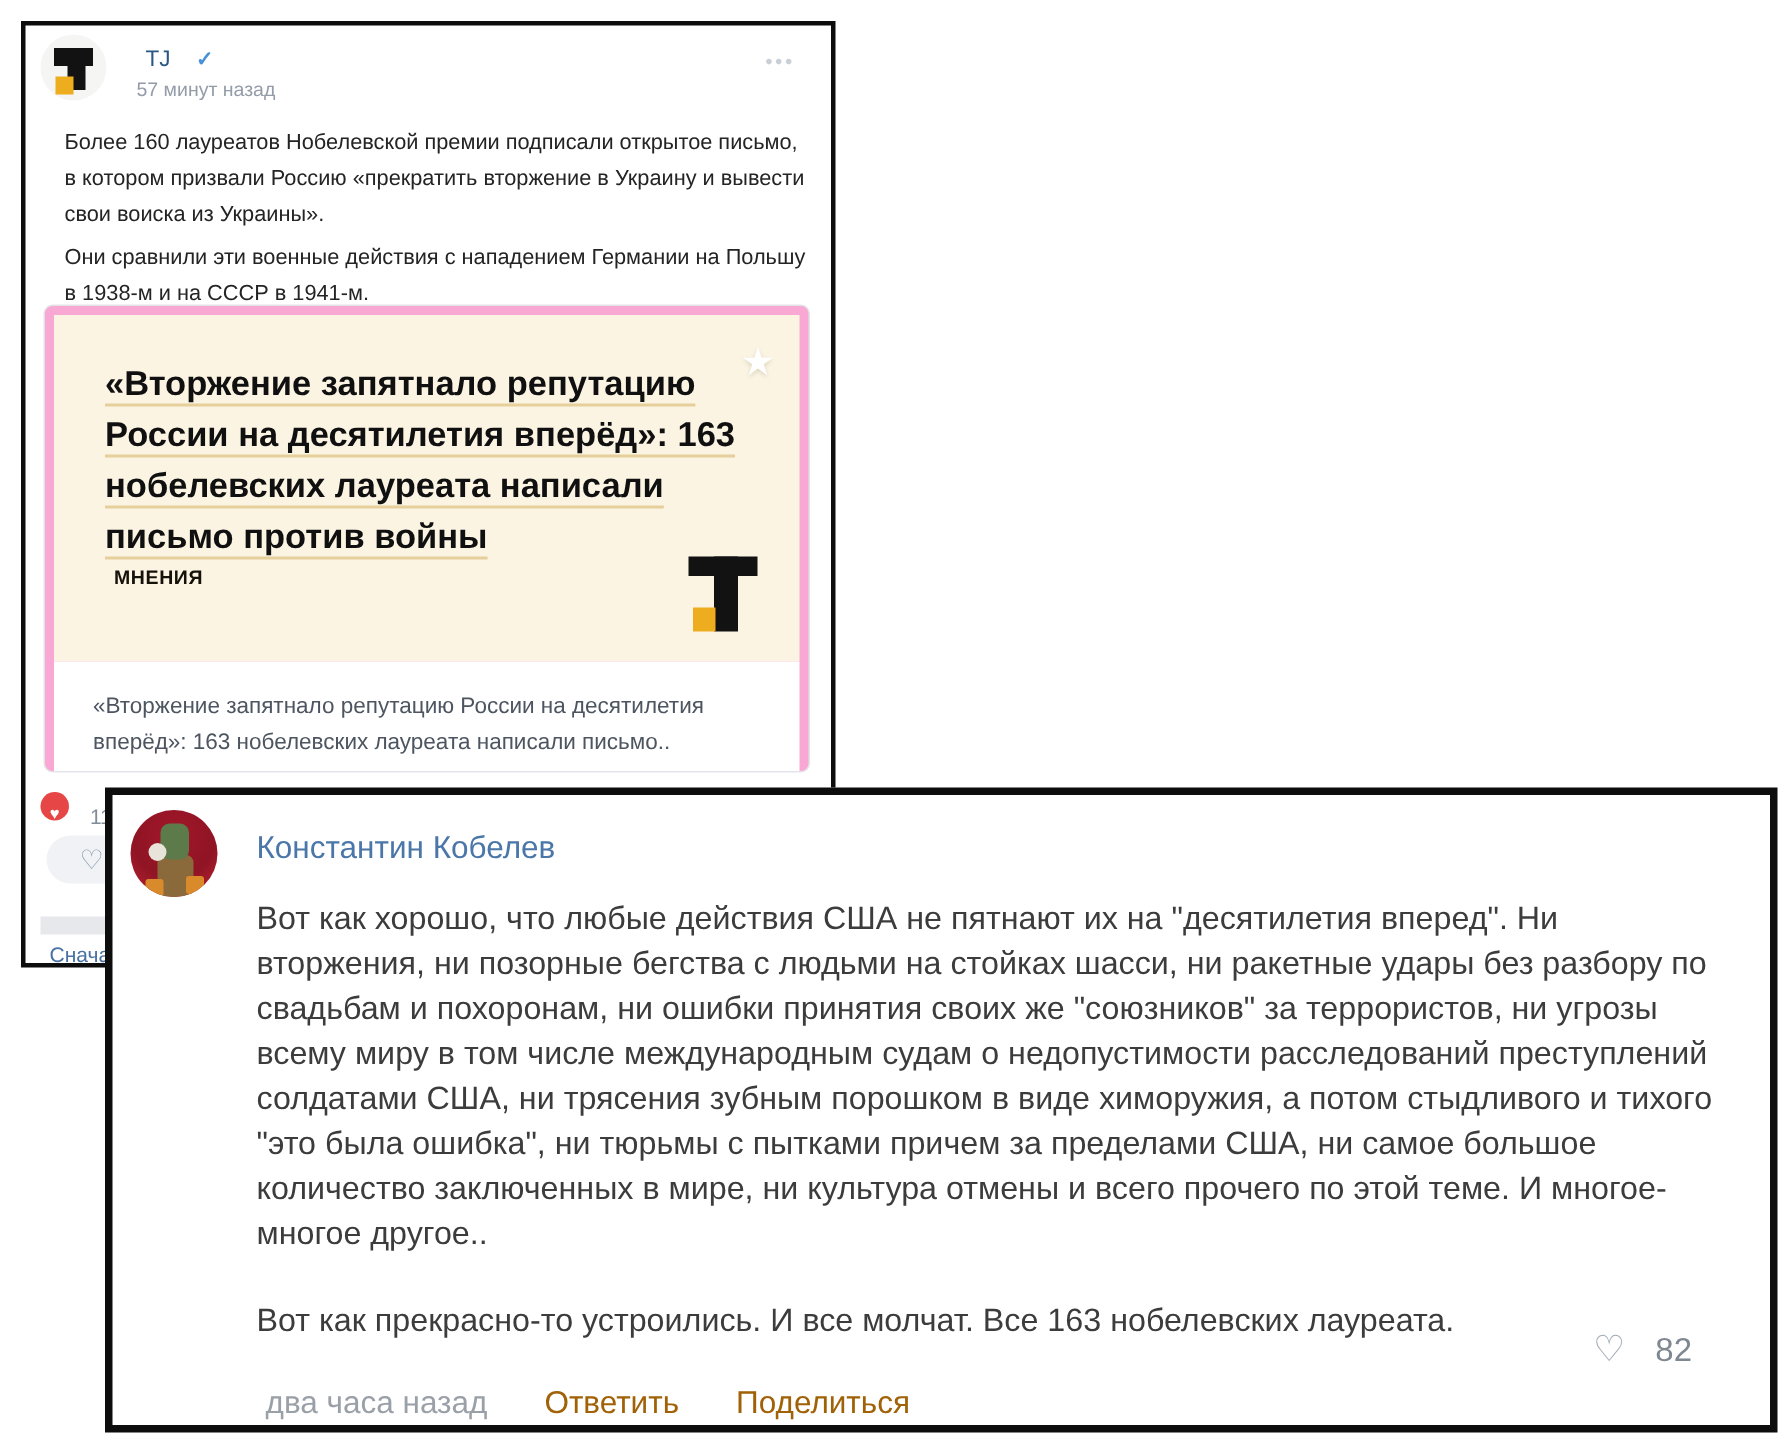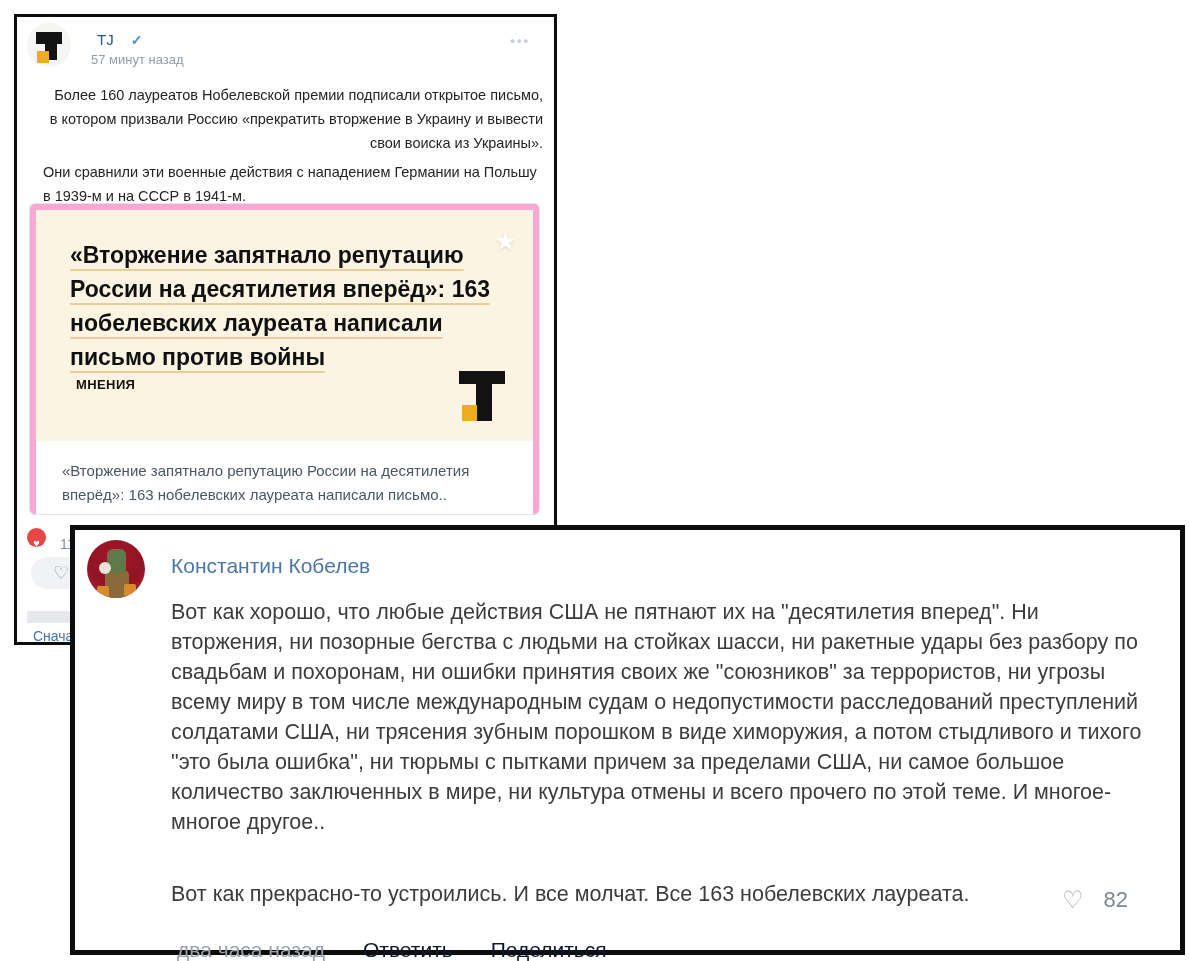--- a/index.html
+++ b/index.html
@@ -25,21 +25,21 @@
   .tj-avatar .stem { left:9px; top:0; width:10px; height:28px; }
   .tj-avatar .sq   { left:1px; top:19px; width:9px; height:9px; }
 
   .post-author-row { position:absolute; left:68px; top:8px; font-size:15px; color:#2a5885; font-weight:500; }
   .verified { color:#4a90d9; font-size:14px; margin-left:5px; font-weight:700; }
   .post-time { position:absolute; left:68px; top:29px; font-size:13px; color:#939ca8; }
   .post-menu { position:absolute; right:18px; top:10px; color:#c9cfd6; font-size:13px;
                letter-spacing:2px; font-weight:700; cursor:pointer; }
 
   .post-text { position:absolute; left:20px; width:512px; font-size:14.5px; line-height:24px; color:#242424; }
-  .post-text.p1 { top:60px;text-align:right; }
+  .post-text.p1 { top:60px; }
   .post-text.p2 { top:137px; }
 
   
   .attachment {
     position:absolute; left:12px; top:186px; width:511px; height:312px;
     border:1px solid #e3e4e8; border-radius:6px; overflow:hidden; background:#f9a8d4;
   }
   .card-hero { position:relative; width:100%; height:231px; background:#fbf4e3; }
   .card-headline {
     position:absolute; left:28px; top:22px; width:446px;
@@ -89,24 +89,24 @@
   .c-avatar .dot   { position:absolute; left:12px; top:22px; width:8px; height:8px;
                      background:#e8e4da; border-radius:50%; }
   .c-avatar .spark { position:absolute; left:10px; top:46px; width:6px; height:10px;
                      background:#d98a2b; border-radius:2px; }
   .c-avatar .spark2{ position:absolute; right:9px; top:44px; width:6px; height:10px;
                      background:#d98a2b; border-radius:2px; }
 
   .c-body { position:absolute; left:84px; top:10px; width:1002px; }
   .c-author { font-size:21px; color:#4a76a8; margin-top:2px; cursor:pointer; display:inline-block; }
   .c-text { margin-top:7px; font-size:21.5px; line-height:30px; color:#3c3c3c; }
-  .c-text.second { margin-top:30px; }
+  .c-text.second { margin-top:16px; }
   .c-footer { margin-top:11px; display:flex; align-items:flex-start; gap:26px; font-size:21px; }
   .c-time { color:#9aa0a8; }
-  .c-action { color:#0f172a; cursor:pointer; }
+  .c-action { color:#a16207; cursor:pointer; }
   .c-likes { position:absolute; right:40px; bottom:24px; display:flex; align-items:center; gap:8px; }
   .c-likes .heart { font-size:24px; color:#a3abb5; cursor:pointer; }
   .c-likes .num { font-size:22px; color:#7f8791; }
 </style>
 </head>
 <body>
 
 <div class="post-panel">
 
   <div class="post-header">
@@ -118,21 +118,21 @@
       </div>
     </div>
     <div class="post-author-row">
       <span>TJ</span><span class="verified">✓</span>
     </div>
     <div class="post-time">57 минут назад</div>
     <div class="post-menu">•••</div>
   </div>
 
   <div class="post-text p1">Более 160 лауреатов Нобелевской премии подписали открытое письмо, в котором призвали Россию «прекратить вторжение в Украину и вывести свои воиска из Украины».</div>
-  <div class="post-text p2">Они сравнили эти военные действия с нападением Германии на Польшу в 1939-м и на СССР в 1941-м.</div>
+  <div class="post-text p2">Они сравнили эти военные действия с нападением Германии на Польшу в 1938-м и на СССР в 1941-м.</div>
 
   <div class="attachment">
     <div class="card-hero">
       <div class="card-headline">«Вторжение запятнало репутацию России на десятилетия вперёд»: 163 нобелевских лауреата написали письмо против войны</div>
       <div class="card-star">★</div>
       <div class="card-bottom">
         <div class="card-category">МНЕНИЯ</div>
         <div class="tj-logo card-logo">
           <div class="bar"></div>
             <div class="stem"></div>

